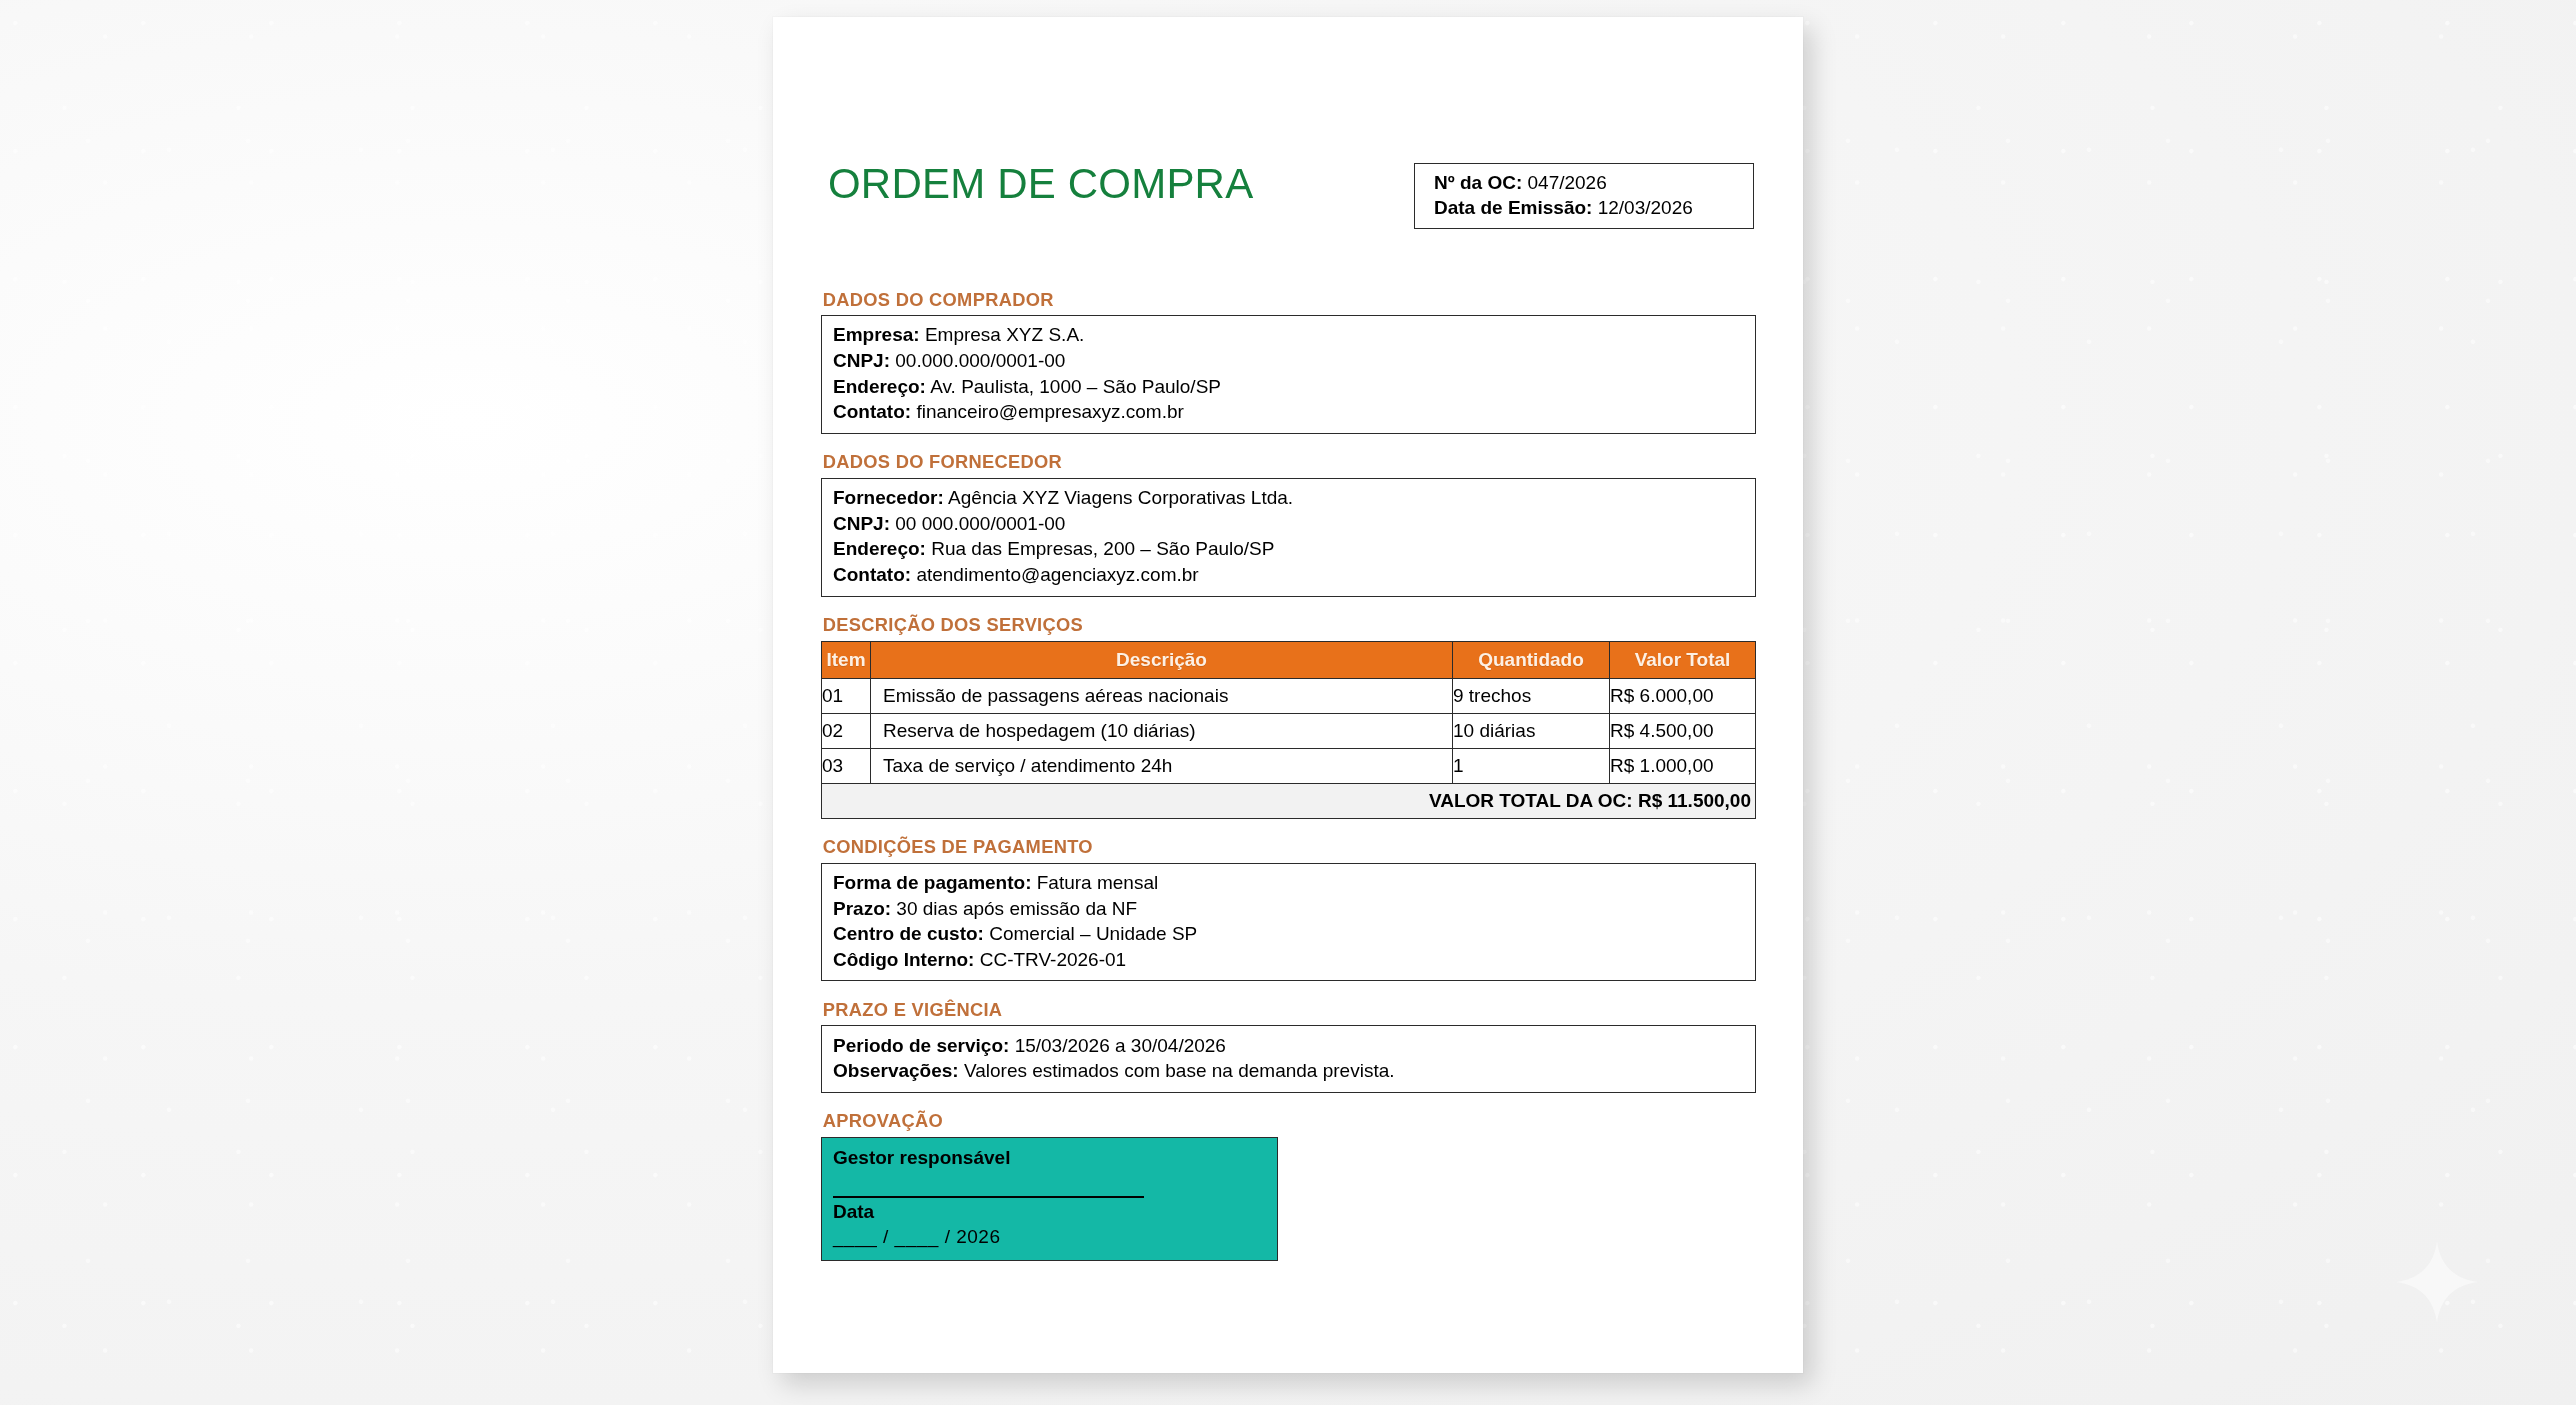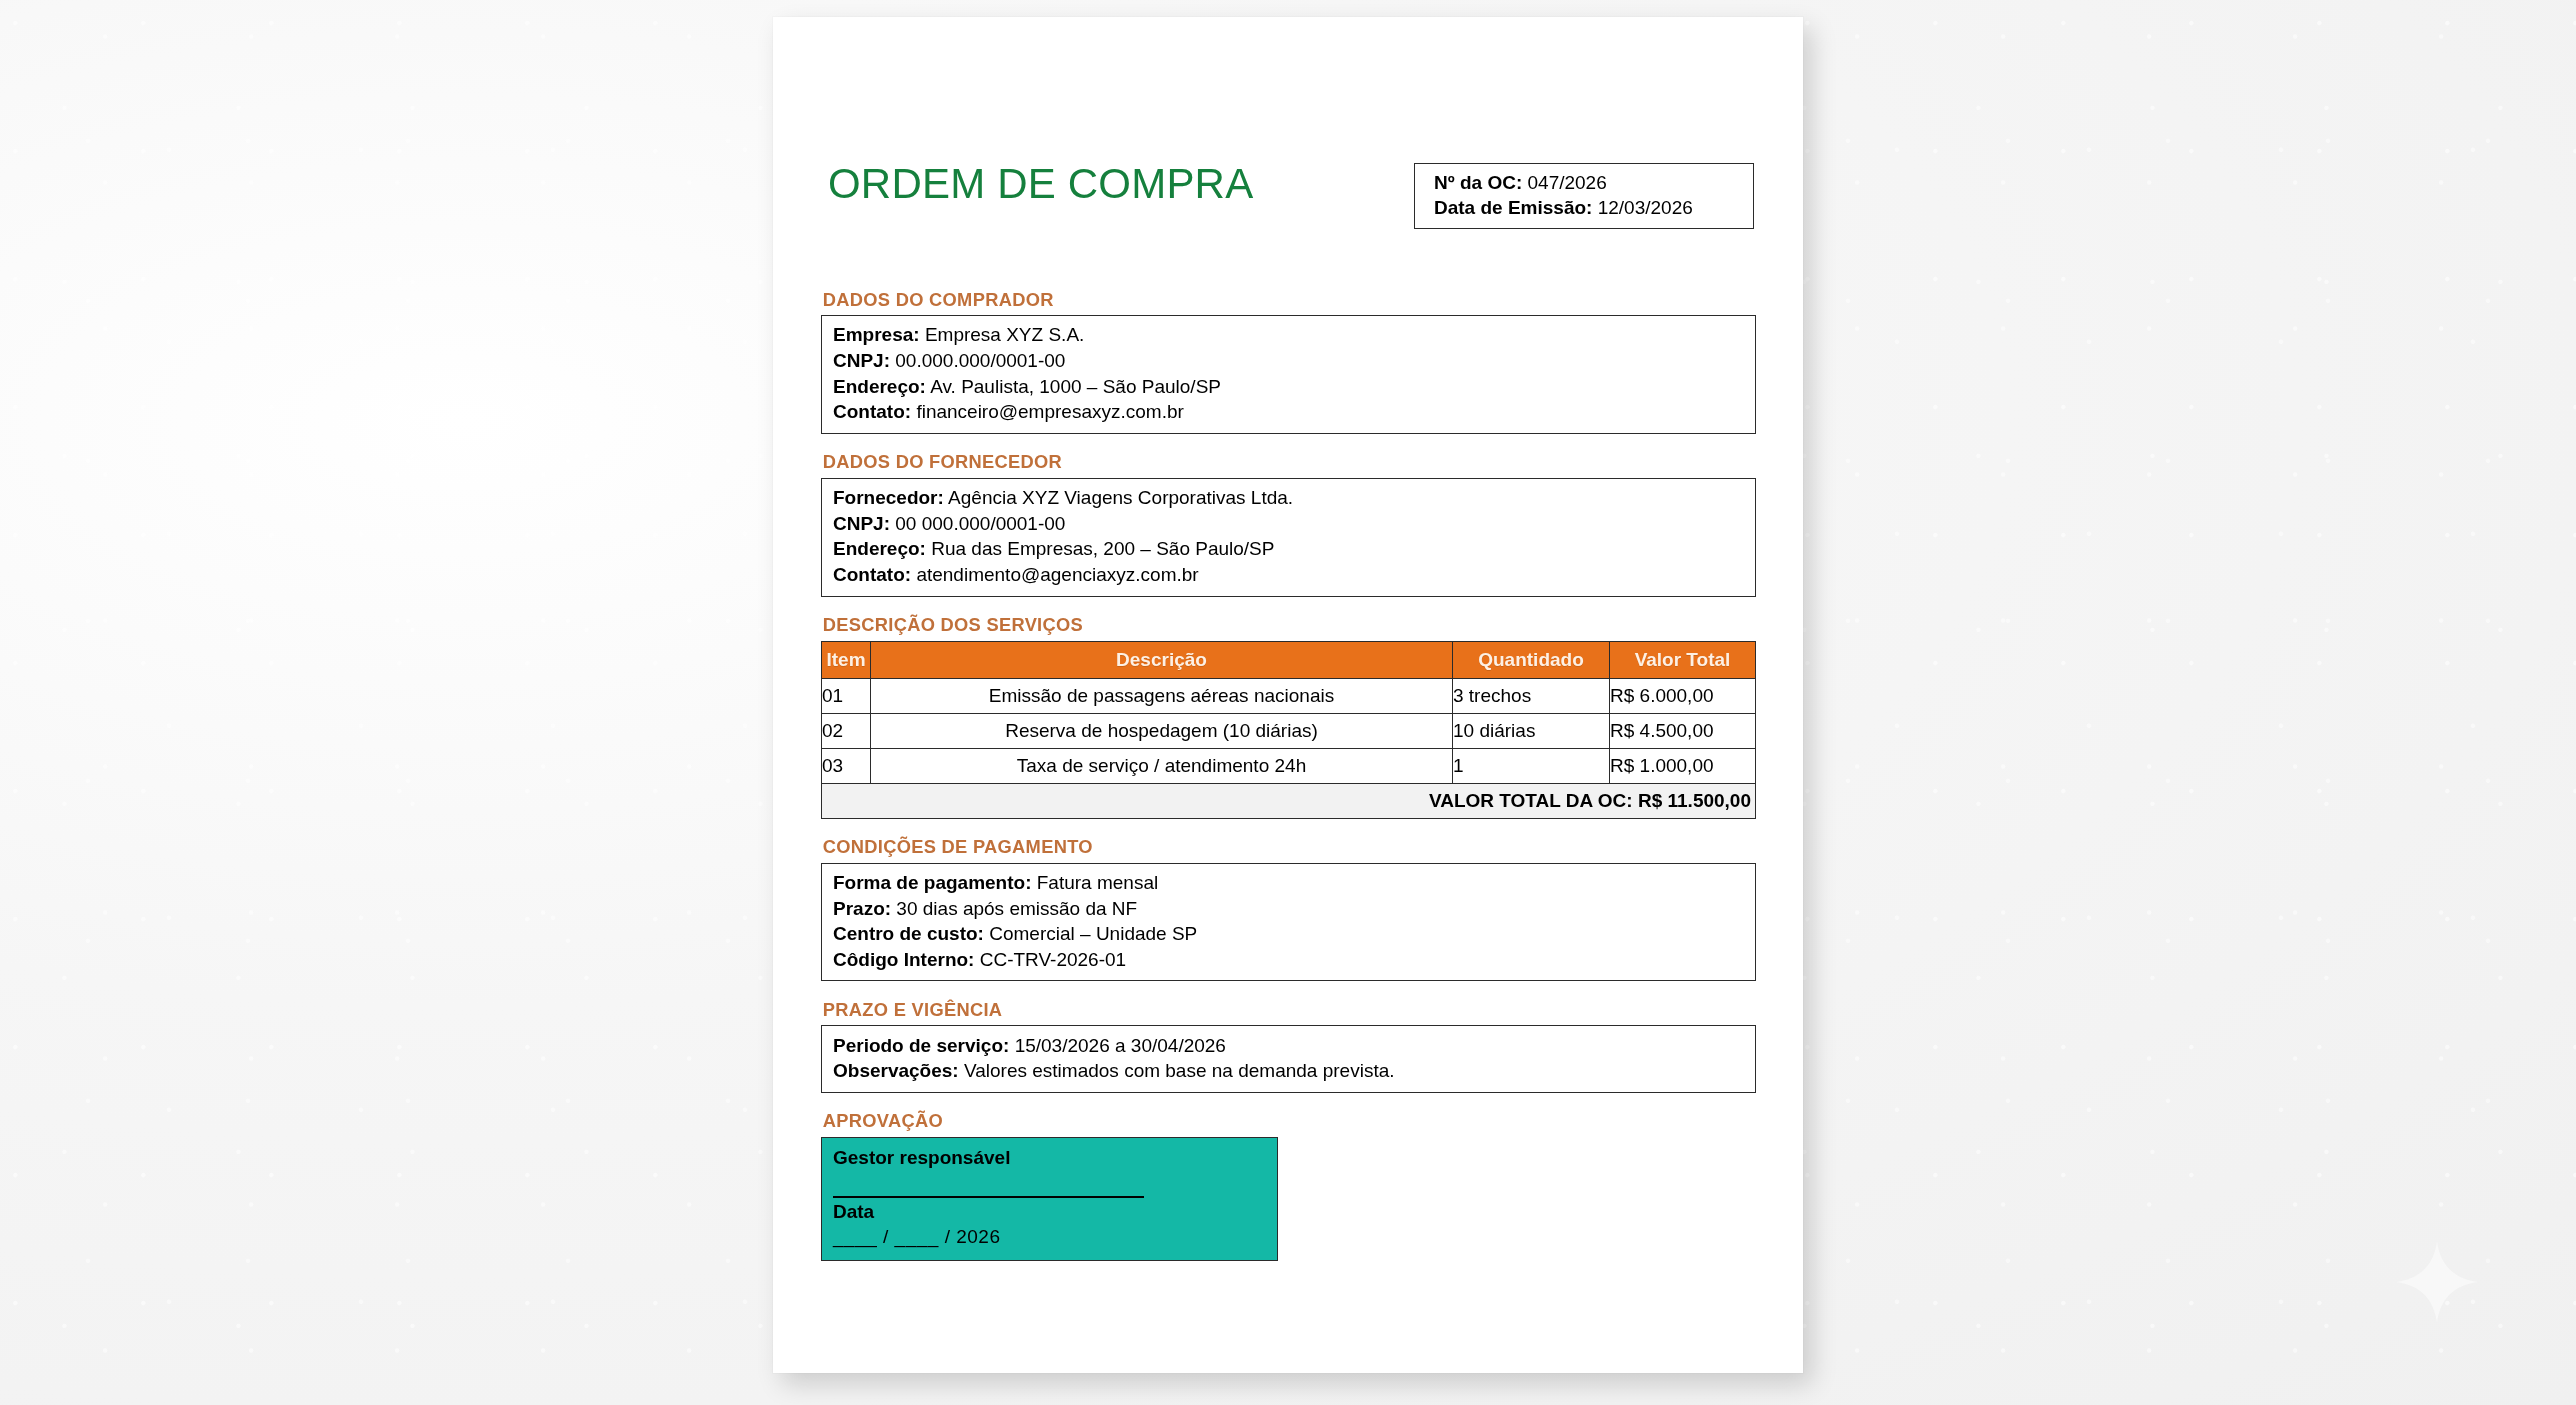--- a/index.html
+++ b/index.html
@@ -143,21 +143,22 @@
     background: #e8711a;
     color: #fdf0e4;
     font-weight: bold;
     text-align: center;
     height: 37px;
     border-color: #2b2b2b;
     text-shadow: 0 0.9px 0 rgba(0,0,0,.12);
   }
   table.svc tbody td { }
   table.svc tbody td.desc {
-    text-align: center;
+    text-align: left;
+    padding-left: 12px;
   }
   tr.total-row td {
     background: #f2f2f2;
     text-align: right;
     font-weight: bold;
     padding-right: 4px;
     height: 35px;
     font-size: 19px;
   }
 
@@ -279,21 +280,21 @@
             <th>Item</th>
             <th>Descrição</th>
             <th>Quantidado</th>
             <th>Valor Total</th>
           </tr>
         </thead>
         <tbody>
           <tr>
             <td>01</td>
             <td class="desc">Emissão de passagens aéreas nacionais</td>
-            <td>3 trechos</td>
+            <td>9 trechos</td>
             <td>R$ 6.000,00</td>
           </tr>
           <tr>
             <td>02</td>
             <td class="desc">Reserva de hospedagem (10 diárias)</td>
             <td>10 diárias</td>
             <td>R$ 4.500,00</td>
           </tr>
           <tr>
             <td>03</td>

